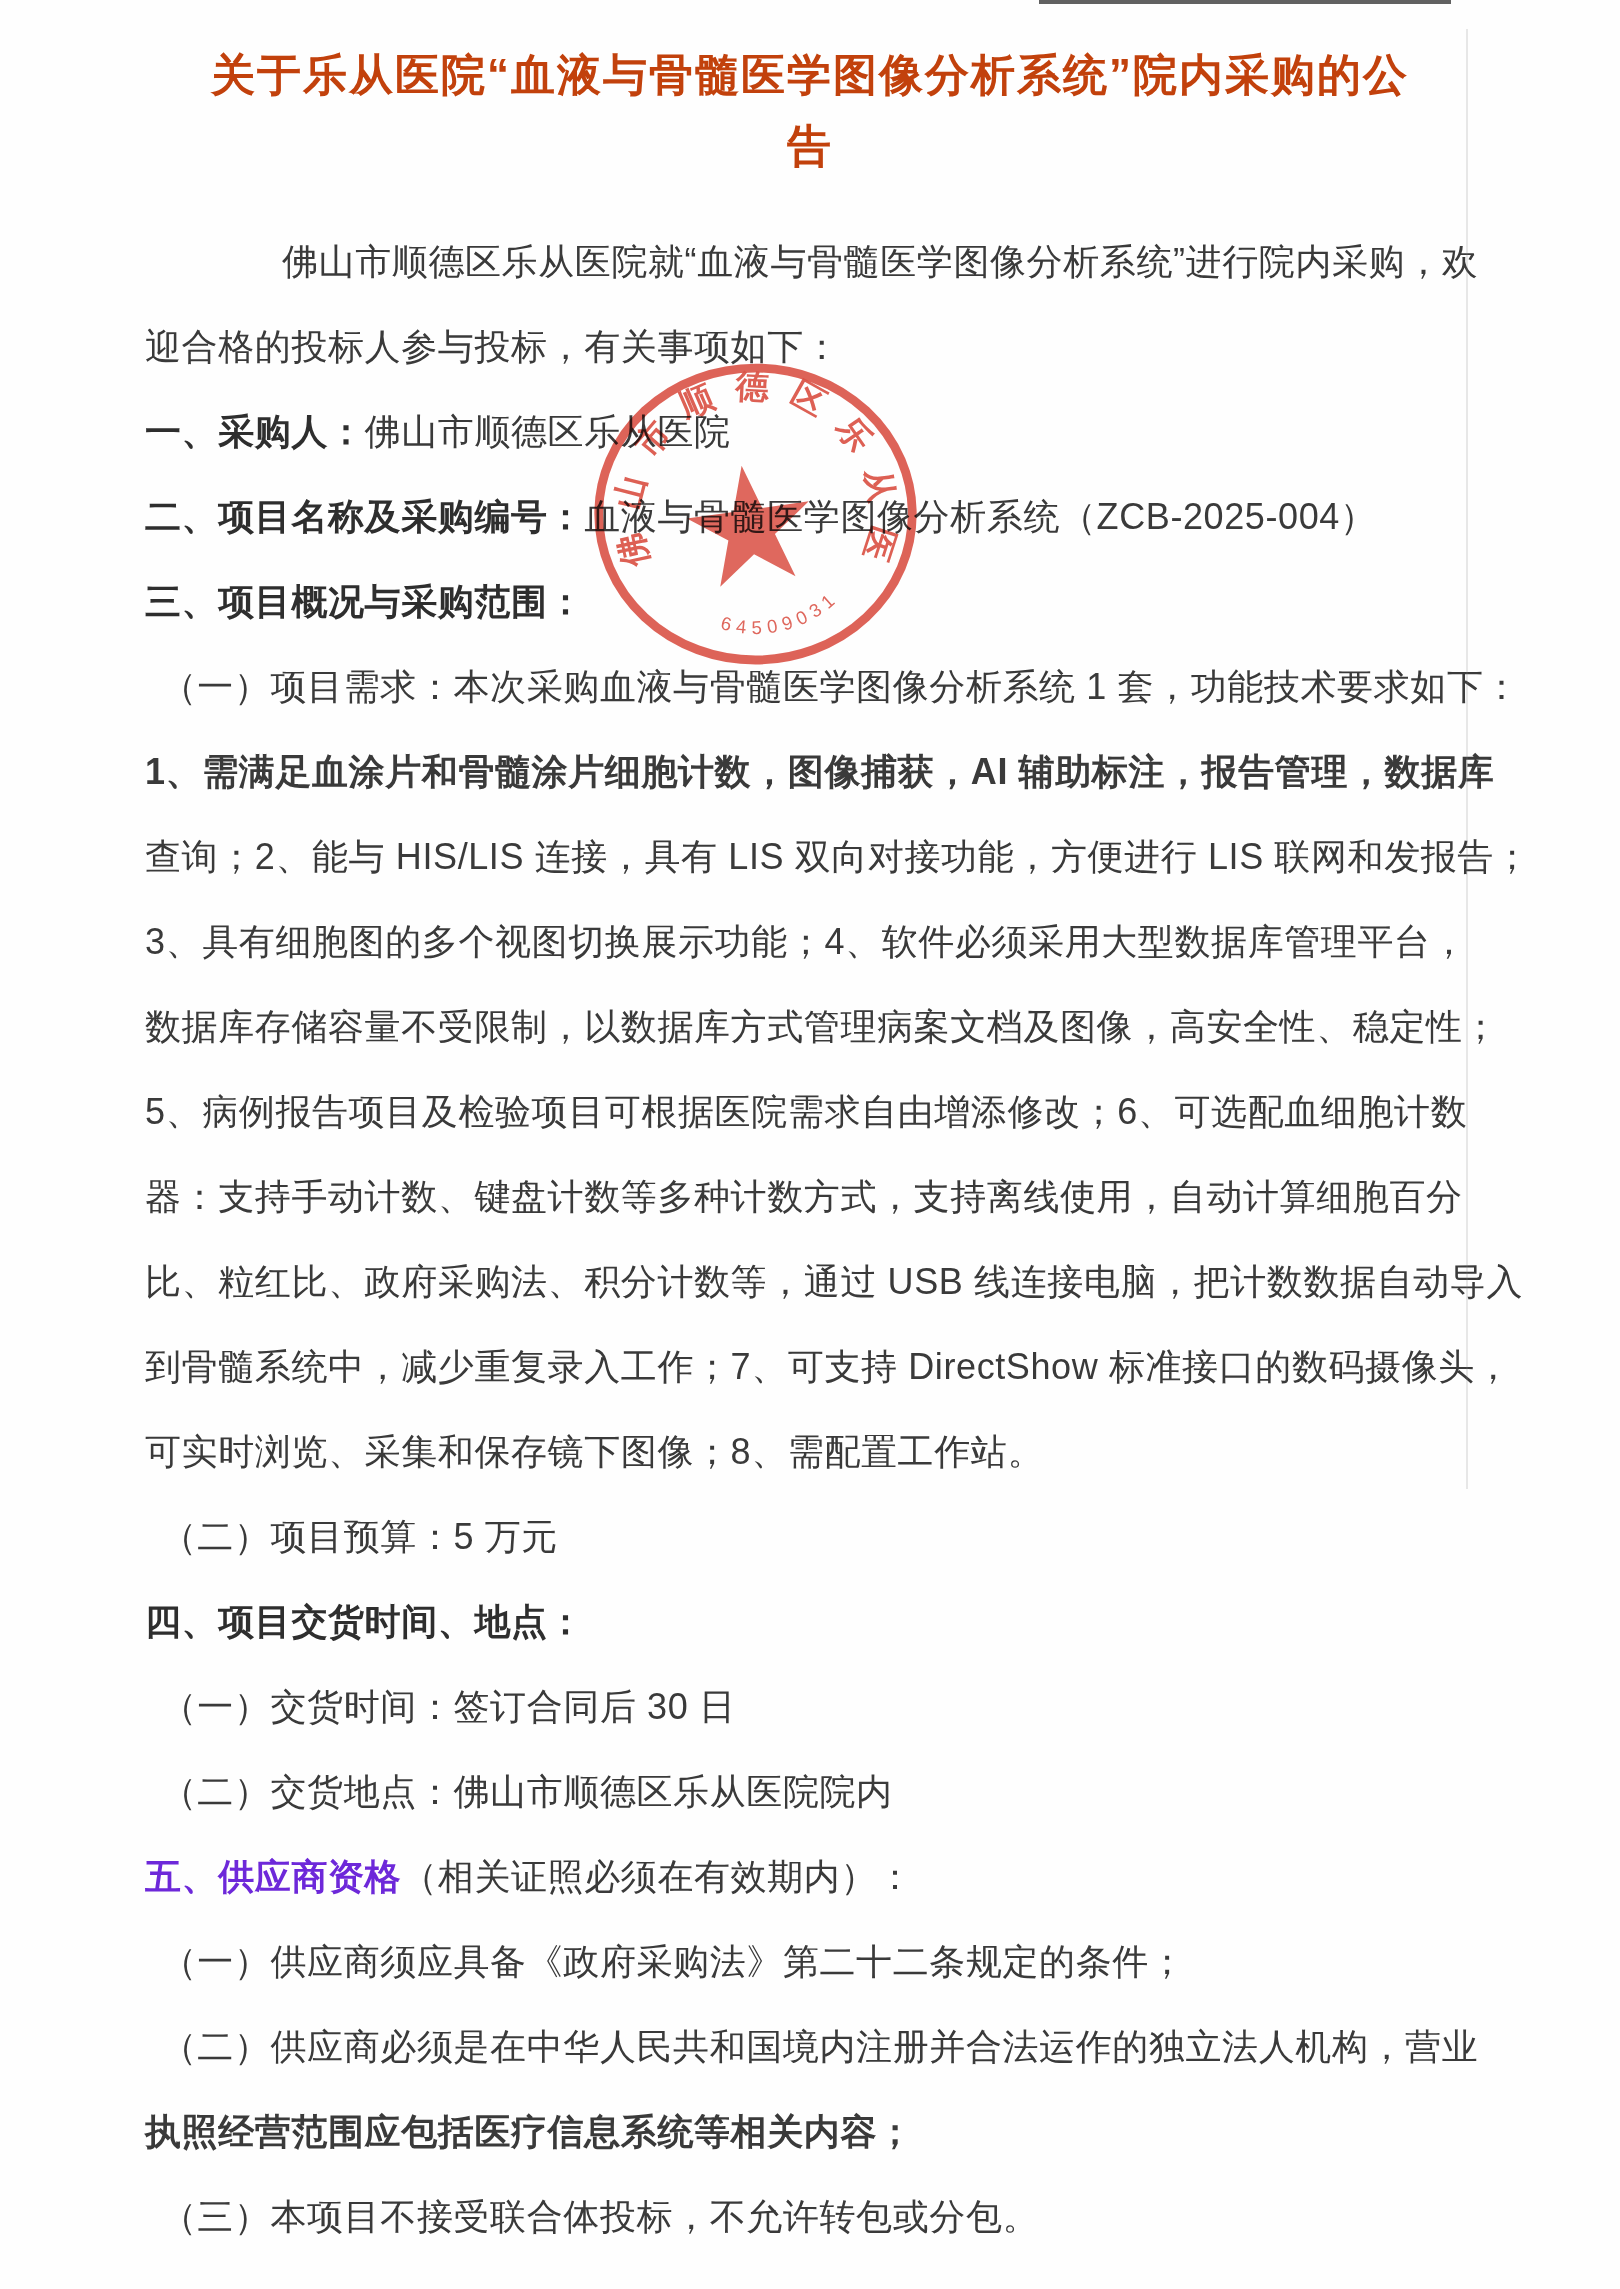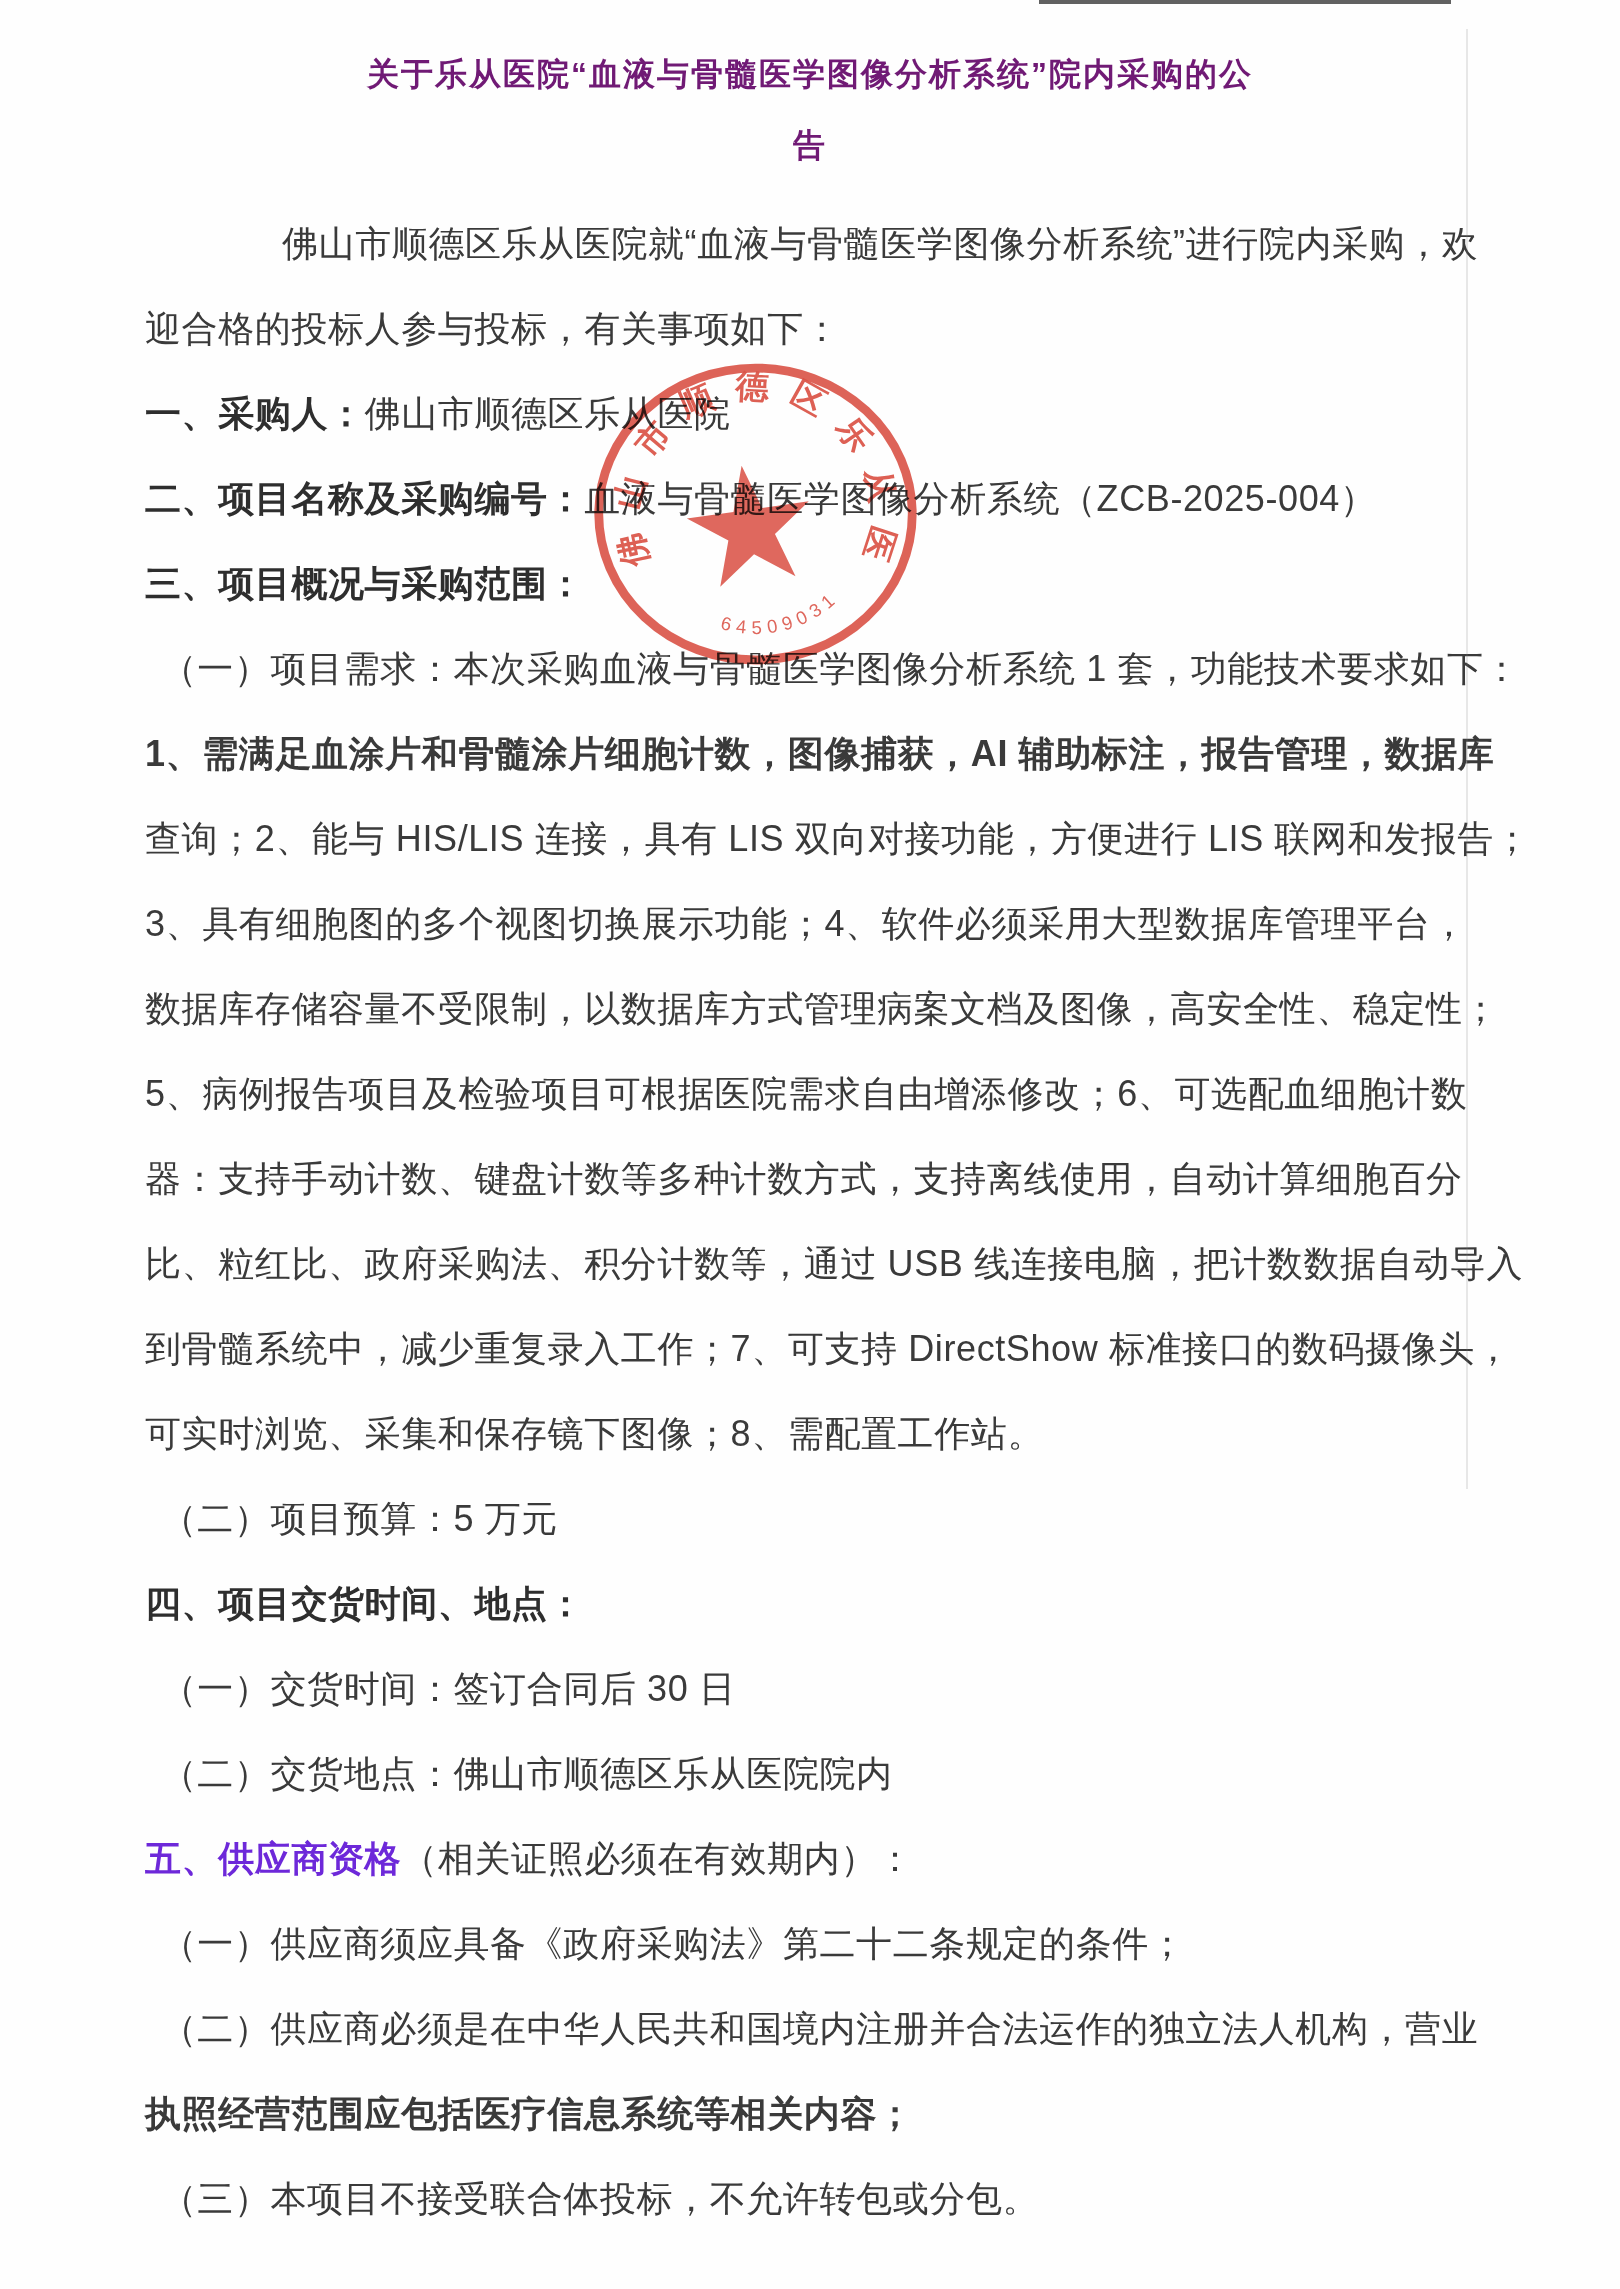--- a/index.html
+++ b/index.html
@@ -6,25 +6,25 @@
   .page{
     position:relative;
     width:1620px;height:2290px;
     background:#fefefe;
     overflow:hidden;
     font-family:"Liberation Sans","DejaVu Sans",sans-serif;
   }
   .doc-title{
     position:absolute;top:39px;left:108px;right:108px;
     text-align:center;
-    font-size:32px;font-weight:700;color:#701a75;
+    font-size:44px;font-weight:700;color:#c2410c;
     line-height:71px;letter-spacing:2px;
   }
   .doc-lines{
-    position:absolute;top:202px;left:145px;right:127px;
+    position:absolute;top:220px;left:145px;right:127px;
   }
   .line{
     height:85px;display:flex;align-items:center;
     font-size:36px;color:#3a3a3a;letter-spacing:0.6px;
     white-space:nowrap;
   }
   .line span{display:inline;}
   
   .crease{
     position:absolute;width:2px;

